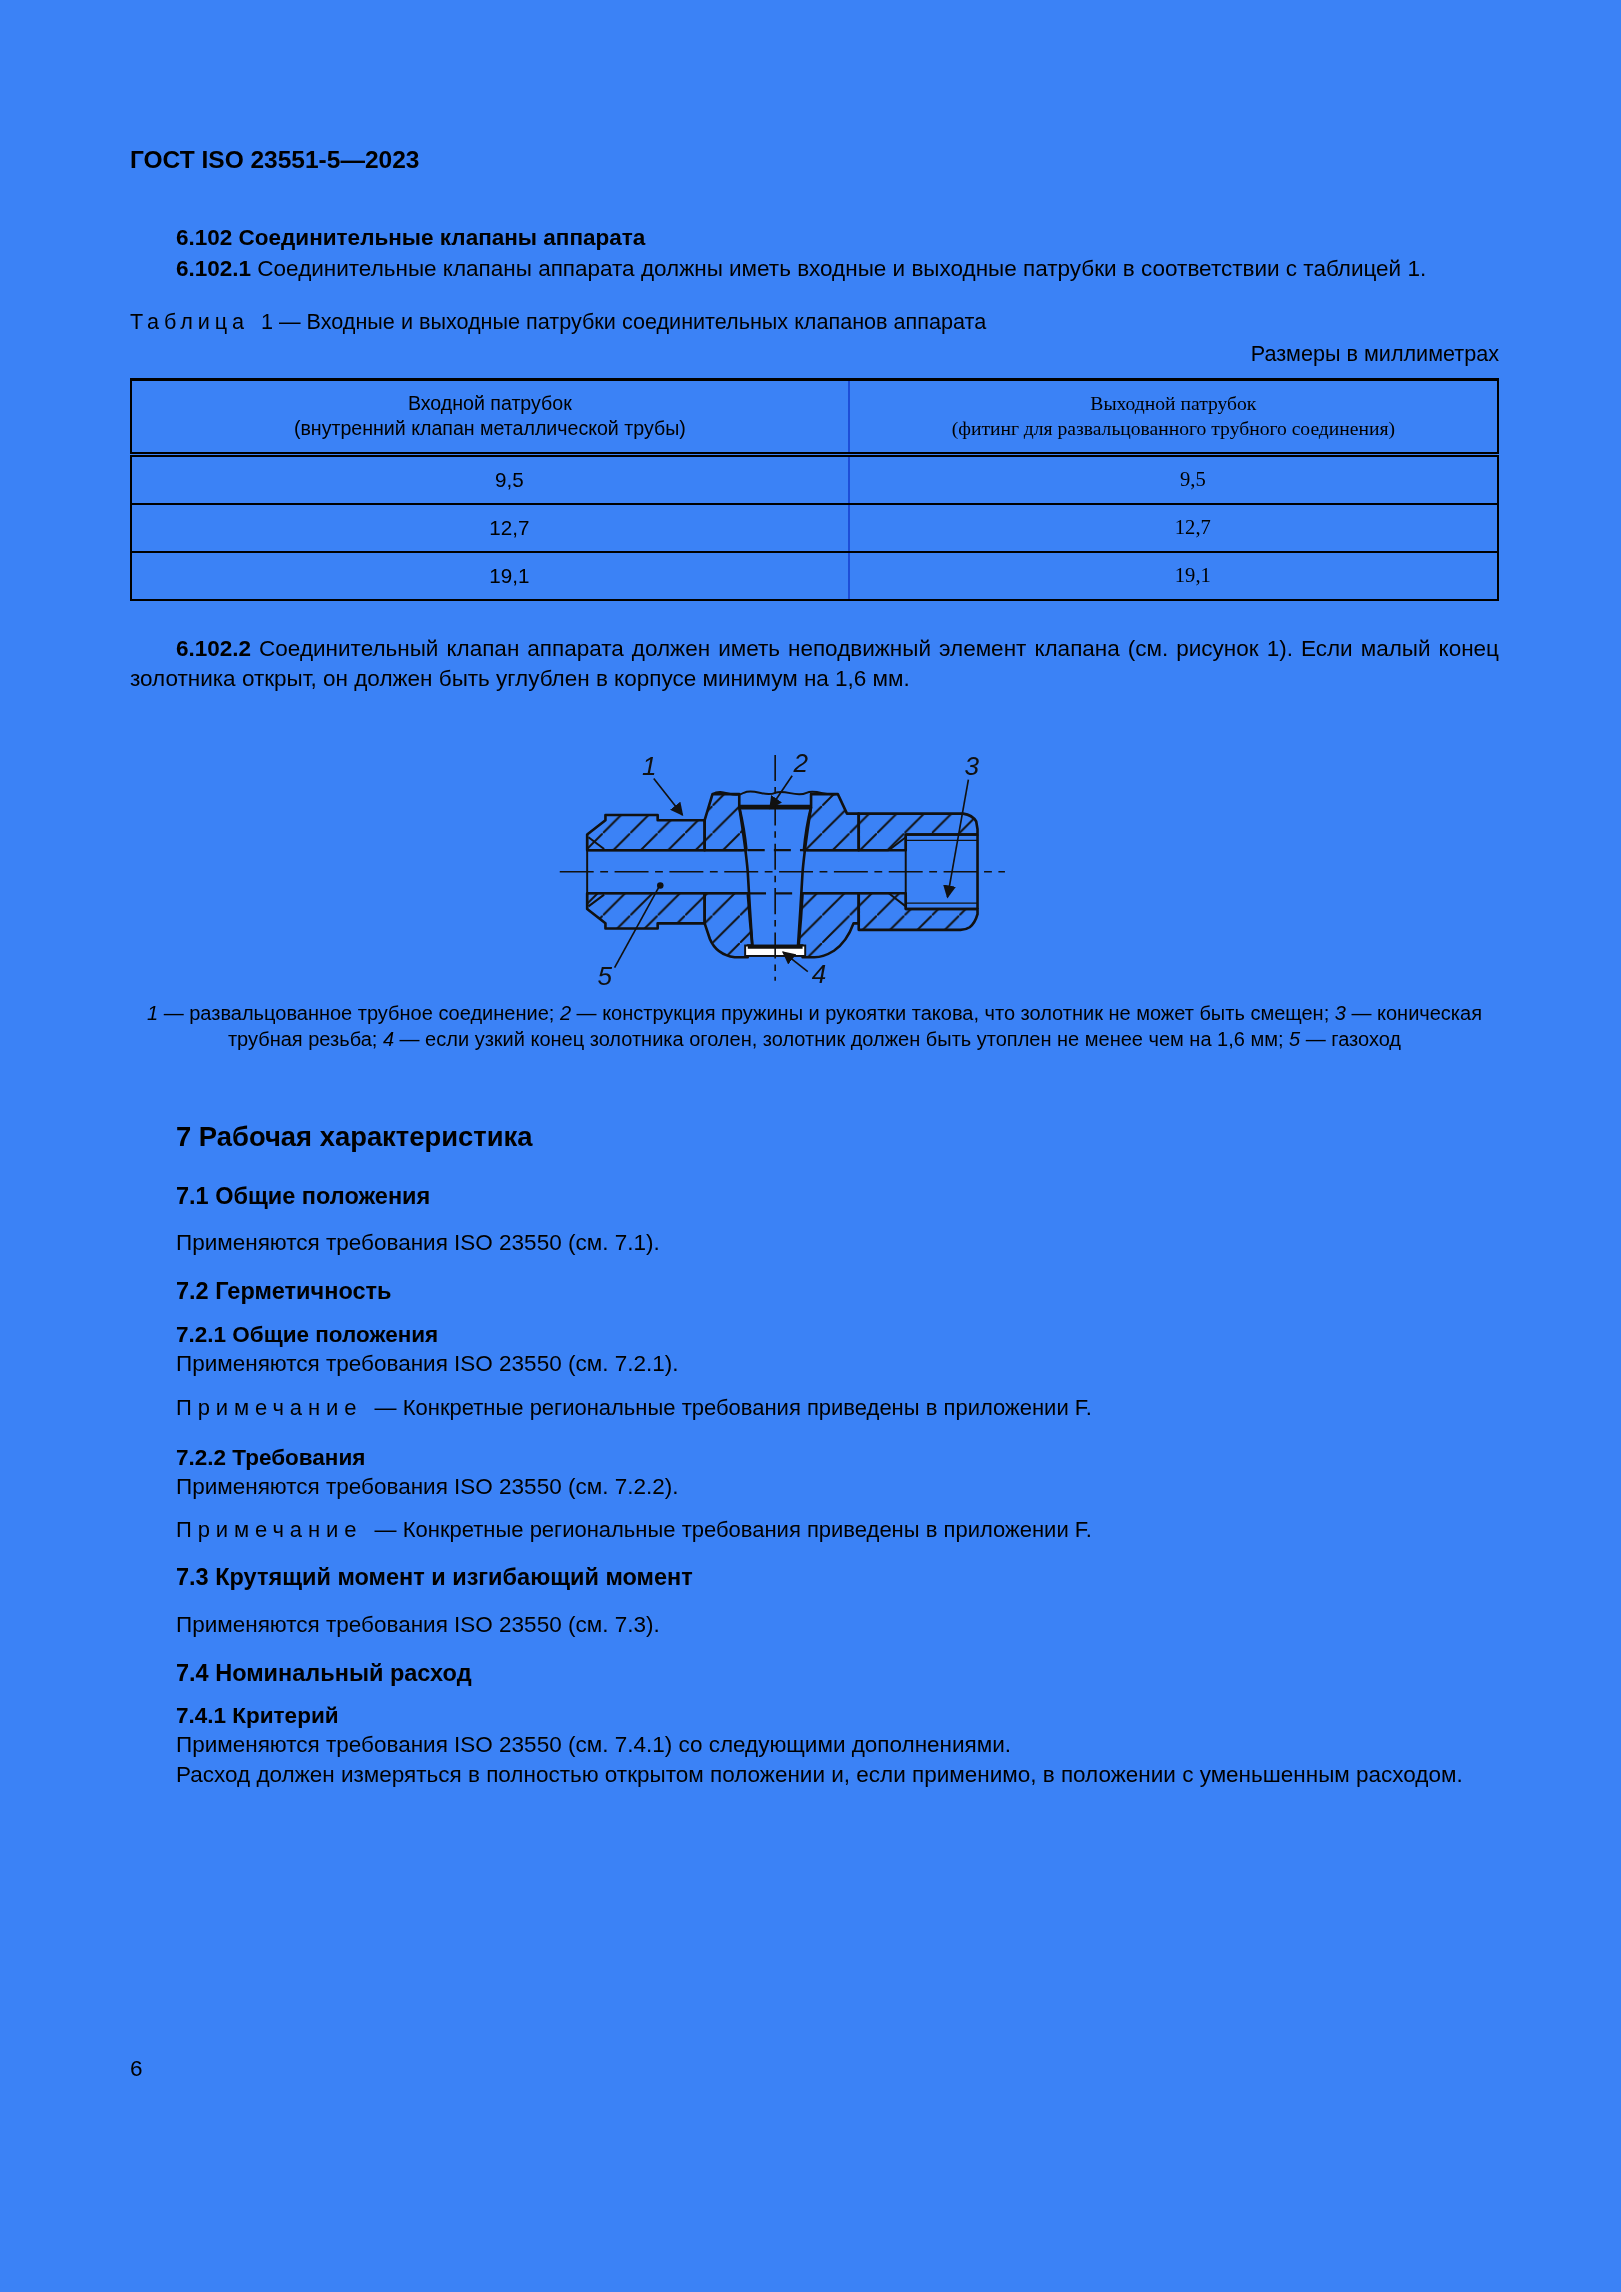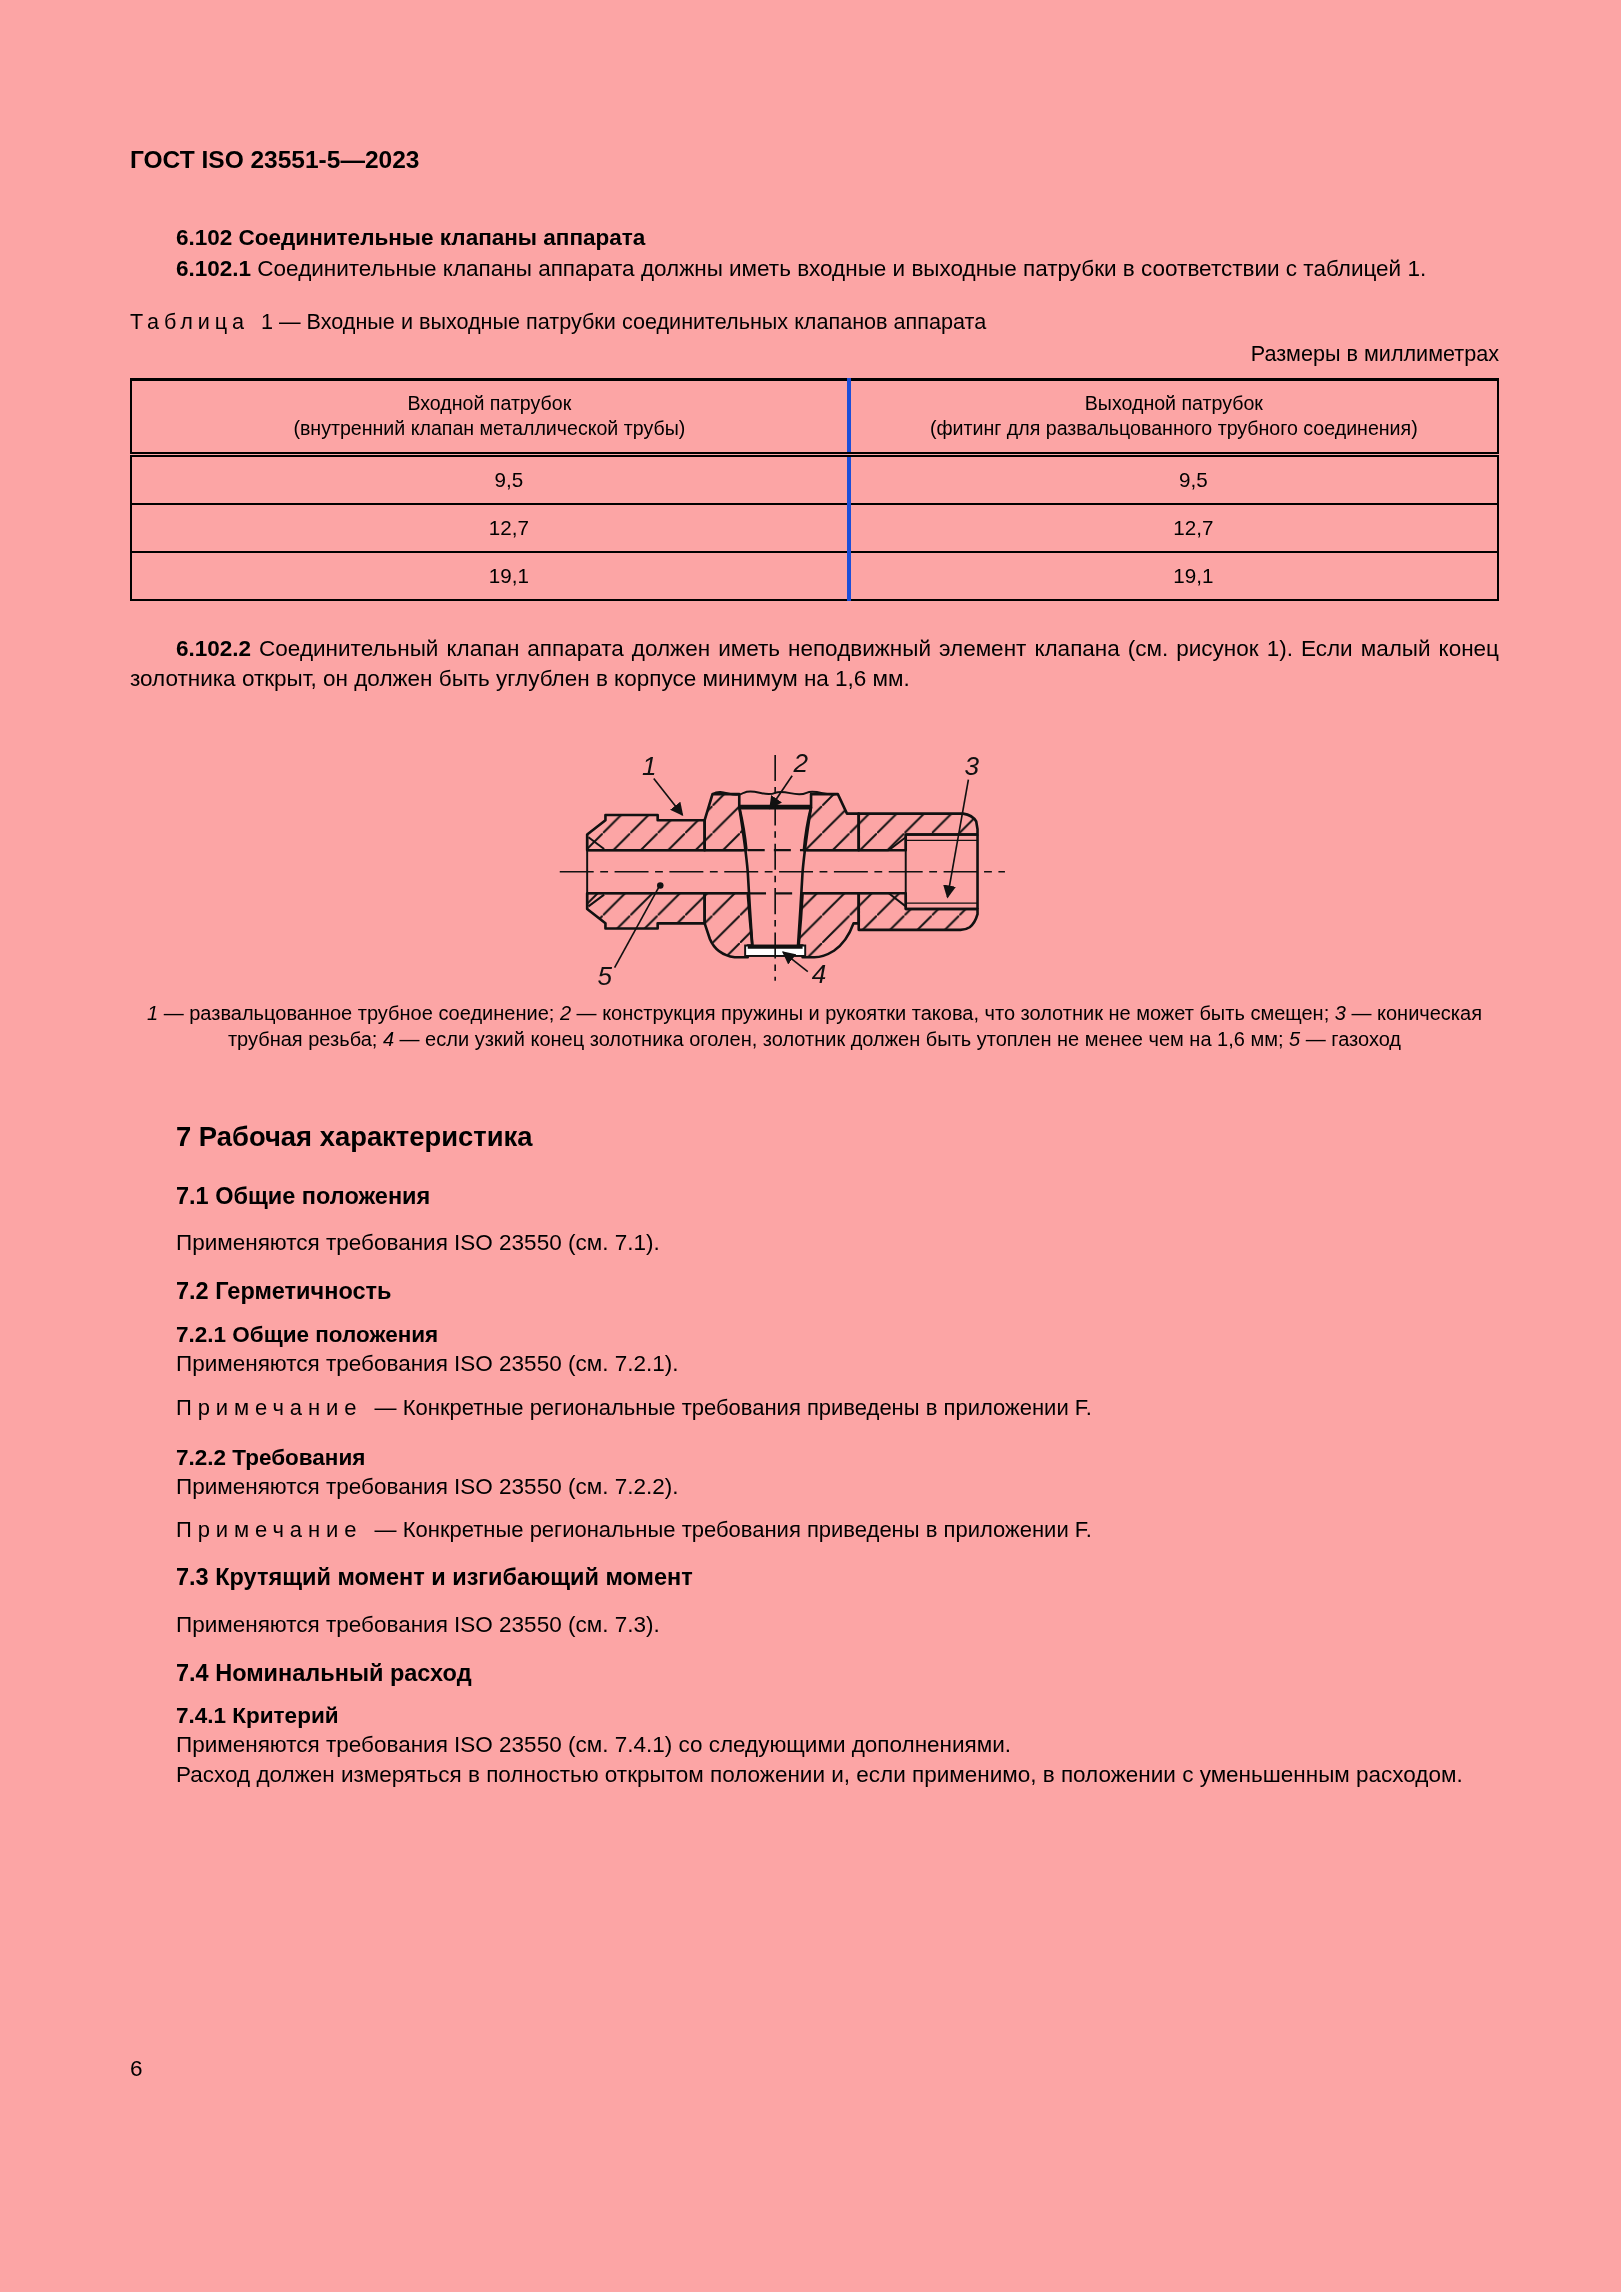--- a/index.html
+++ b/index.html
@@ -1,19 +1,19 @@
 <!DOCTYPE html>
 <html lang="ru"><head>
 <meta charset="utf-8">
 <style>
   html,body{margin:0;padding:0;background:#ffffff;}
   .page{
     position:relative;
     width:1621px;height:2293px;
-    background:#fca5a5;color:#000;
+    background:#3b82f6;color:#000;
     font-family:"Liberation Sans", sans-serif;
     overflow:hidden;
   }
   .content{position:absolute;left:130px;top:145px;width:1369px;}
 
   .doc-header{font-size:24.5px;font-weight:bold;line-height:29px;}
 
   .h6102{font-size:22.5px;font-weight:bold;line-height:29px;margin:49px 0 0 46px;}
   .para{font-size:22.5px;line-height:30px;text-align:justify;text-indent:46px;margin:2px 0 0 0;}
   .para b{font-weight:bold;}
@@ -29,21 +29,21 @@
   table.gost th{
     font-weight:normal;text-align:center;vertical-align:middle;
     height:63px;padding:3.9px 9.8px;line-height:25.5px;
     border-bottom:5.9px double #000;
   }
   table.gost td{
     text-align:center;vertical-align:middle;height:44px;
     font-size:20.6px;border-bottom:2.9px solid #000;padding-left:40px;
   }
   table.gost{border-top:3.9px solid #000;border-left:2px solid #000;border-right:2px solid #000;}
-  table.gost th + th, table.gost td + td{border-left:4px solid #1d4ed8;}
+  table.gost th + th, table.gost td + td{border-left:2px solid #1d4ed8;font-family:Liberation Serif, serif;}
   .col1{width:52.5%;} .col2{width:47.5%;}
 
   .figure-wrap{margin-top:57px;text-align:center;}
   .figure-wrap svg{display:inline-block;transform:translateX(-32px);}
 
   .legend{
     font-size:20px;line-height:26.5px;text-align:center;margin-top:9.8px;
   }
   .legend i{font-style:italic;}
   .fig-caption{font-size:21.6px;line-height:27.4px;text-align:center;margin-top:23.5px;}

